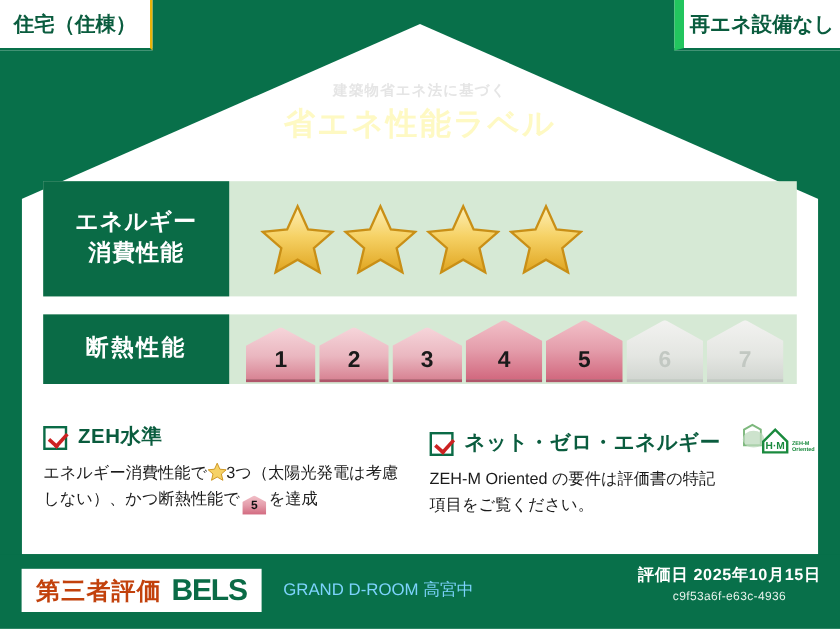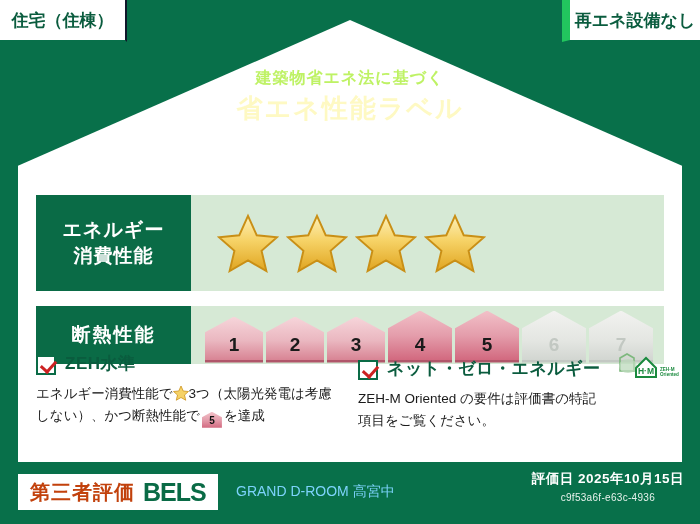--- a/index.html
+++ b/index.html
@@ -19,51 +19,51 @@
     position:absolute;top:0;
     background:#ffffff;
     color:#0a5c3e;
     font-weight:bold;
     font-size:17px;
     letter-spacing:0px;
     display:flex;align-items:center;justify-content:center;
     box-sizing:border-box;
     z-index:6;
   }
-  #tag-left{left:0;width:127px;height:42px;border-right:2px solid #0f172a;border-bottom:2px solid #08704a;}
+  #tag-left{left:0;width:127px;height:42px;border-right:2px solid #eab308;border-bottom:2px solid #08704a;}
   #tag-right{right:0;width:138px;height:42px;border-left:8px solid #22c55e;border-bottom:2px solid #08704a;}
 
   
   #house-body{
     position:absolute;
     left:18px;top:20px;right:18px;bottom:62px;
     background:#ffffff;
     clip-path:polygon(0% 33%, 50% 0%, 100% 33%, 100% 100%, 0% 100%);
     z-index:2;
   }
 
   
   #header-block{
     position:absolute;left:0;right:0;top:68px;
     text-align:center;z-index:5;
   }
   #subtitle{
-    font-size:16px;font-weight:bold;color:#bef264;
+    font-size:12px;font-weight:bold;color:#e5e5e5;
     letter-spacing:1px;line-height:1.2;
   }
   #main-title{
     font-size:26px;font-weight:bold;color:#fef9c3;
     letter-spacing:2px;margin-top:6px;line-height:1.2;
   }
 
   
   .perf-row{
     position:absolute;z-index:5;display:flex;align-items:stretch;
     background:#d6e9d5;
-    left:36px;right:36px;margin-top:44px;
+    left:36px;right:36px;
   }
   #row-energy{top:151px;height:96px;}
   #row-insul{top:262px;height:58px;}
 
   .row-head{
     background:#0a6b46;
     color:#ffffff;
     font-weight:bold;
     display:flex;flex-direction:column;align-items:center;justify-content:center;
     box-sizing:border-box;

